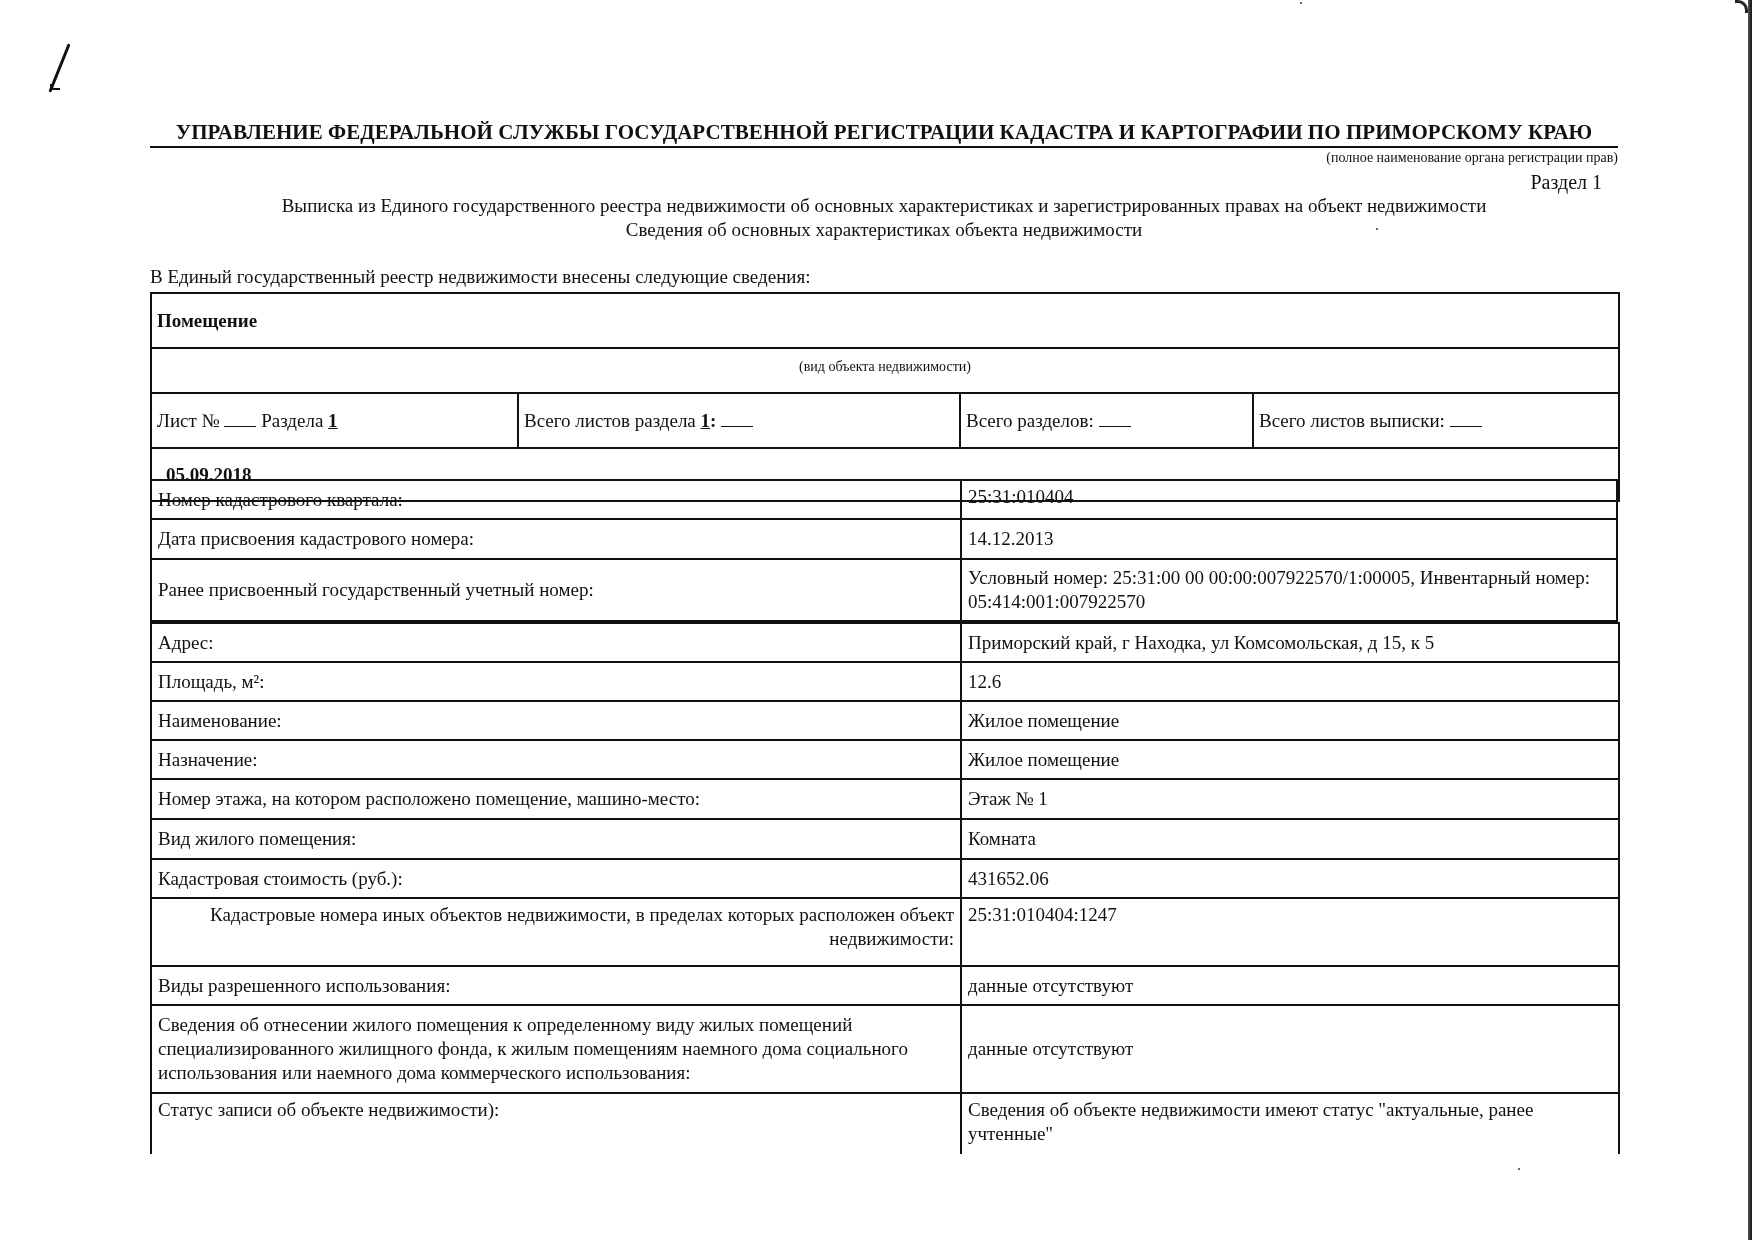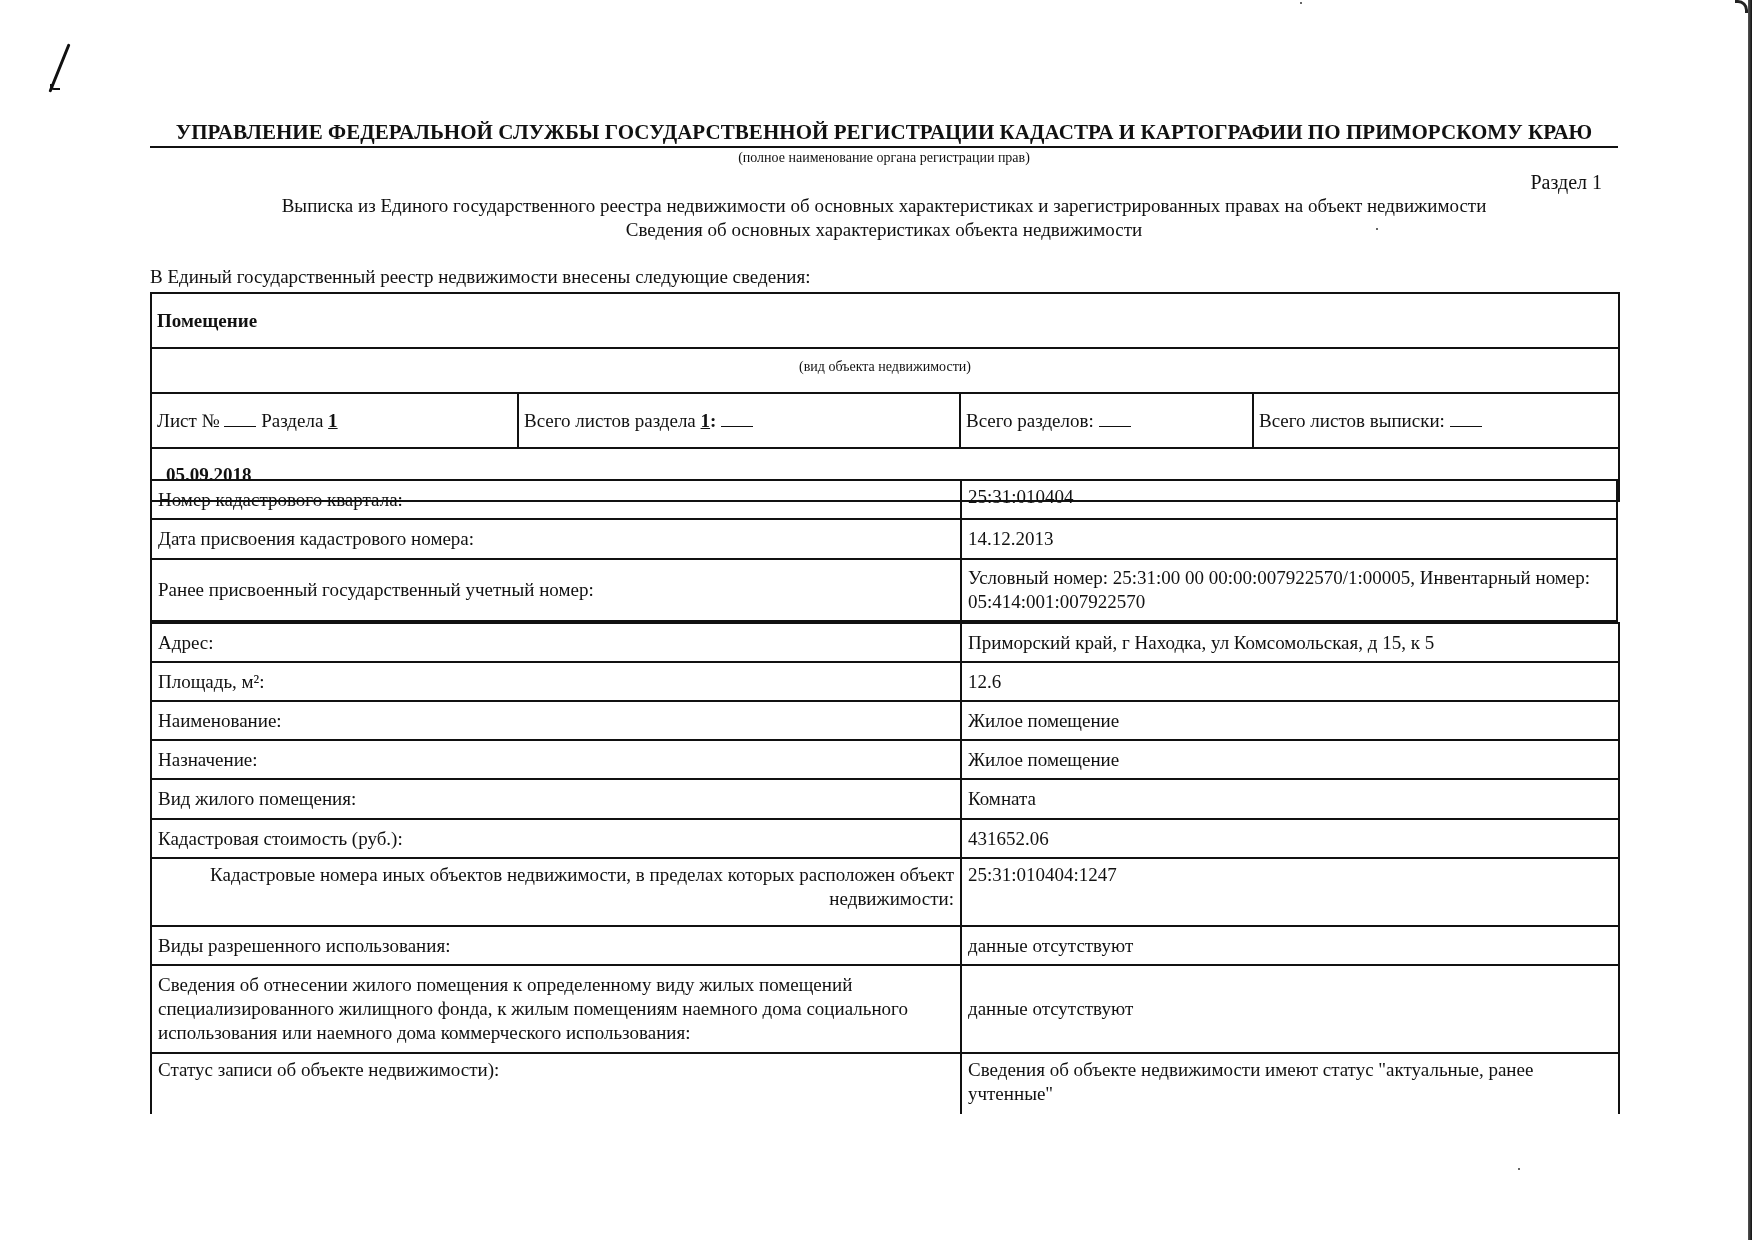--- a/index.html
+++ b/index.html
@@ -16,21 +16,21 @@
     .scan-edge {
       right: 0px; top: 0; width: 4px; height: 1240px;
       background: linear-gradient(to right, #555, #111);
     }
     .scan-edge-top { right: 4px; top: 0; width: 10px; height: 10px; border-top: 3px solid #222; border-right: 3px solid #222; border-radius: 0 10px 0 0; }
     .org-name {
       left: 150px; top: 120px; width: 1468px; text-align: center;
       font-weight: bold; font-size: 21px; letter-spacing: 0.05px;
       border-bottom: 2px solid #111; padding-bottom: 1px; white-space: nowrap;
     }
-    .org-caption { left: 150px; top: 150px; width: 1468px; text-align: center; font-size: 14px; }
+    .org-caption { left: 150px; top: 150px; width: 1468px; text-align: right; font-size: 14px; }
     .section-label { right: 150px; top: 171px; font-size: 20px; }
     .extract-title { left: 150px; top: 195px; width: 1468px; text-align: center; font-size: 19px; white-space: nowrap; }
     .extract-subtitle { left: 150px; top: 219px; width: 1468px; text-align: center; font-size: 19px; font-weight: normal; }
     .intro { left: 150px; top: 266px; font-size: 19px; }
 
     table.t { position: absolute; border-collapse: collapse; table-layout: fixed; }
     table.t td { border: 2px solid #111; padding: 12px 5px; font-size: 19px; vertical-align: middle; line-height: 24px; }
     #t1 { left: 150px; top: 292px; width: 1468px; }
     #t1 .r-kind td { height: 29px; font-weight: bold; }
     #t1 .r-caption td { height: 27px; text-align: center; font-size: 14px; line-height: 12px; padding-top: 4px; }
@@ -142,20 +142,24 @@
   </tr>
   <tr>
     <td class="k h38">Наименование:</td>
     <td>Жилое помещение</td>
   </tr>
   <tr>
     <td class="k h38">Назначение:</td>
     <td>Жилое помещение</td>
   </tr>
   <tr>
+    <td class="k h39">Номер этажа, на котором расположено помещение, машино-место:</td>
+    <td>Этаж № 1</td>
+  </tr>
+  <tr>
     <td class="k h39">Вид жилого помещения:</td>
     <td>Комната</td>
   </tr>
   <tr>
     <td class="k h38">Кадастровая стоимость (руб.):</td>
     <td>431652.06</td>
   </tr>
   <tr>
     <td class="k h64 top">Кадастровые номера иных объектов недвижимости, в пределах которых расположен объект недвижимости:</td>
     <td class="top">25:31:010404:1247</td>

